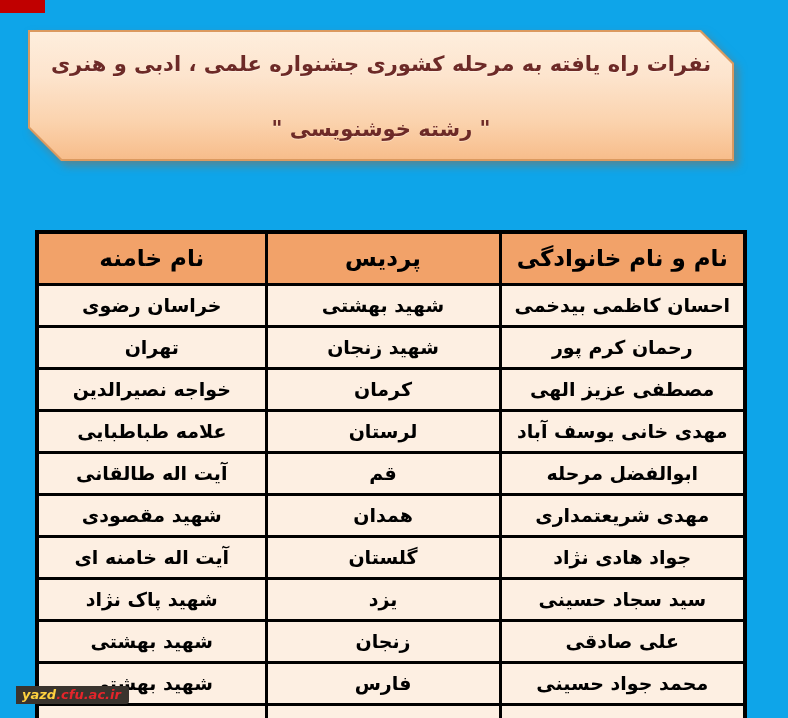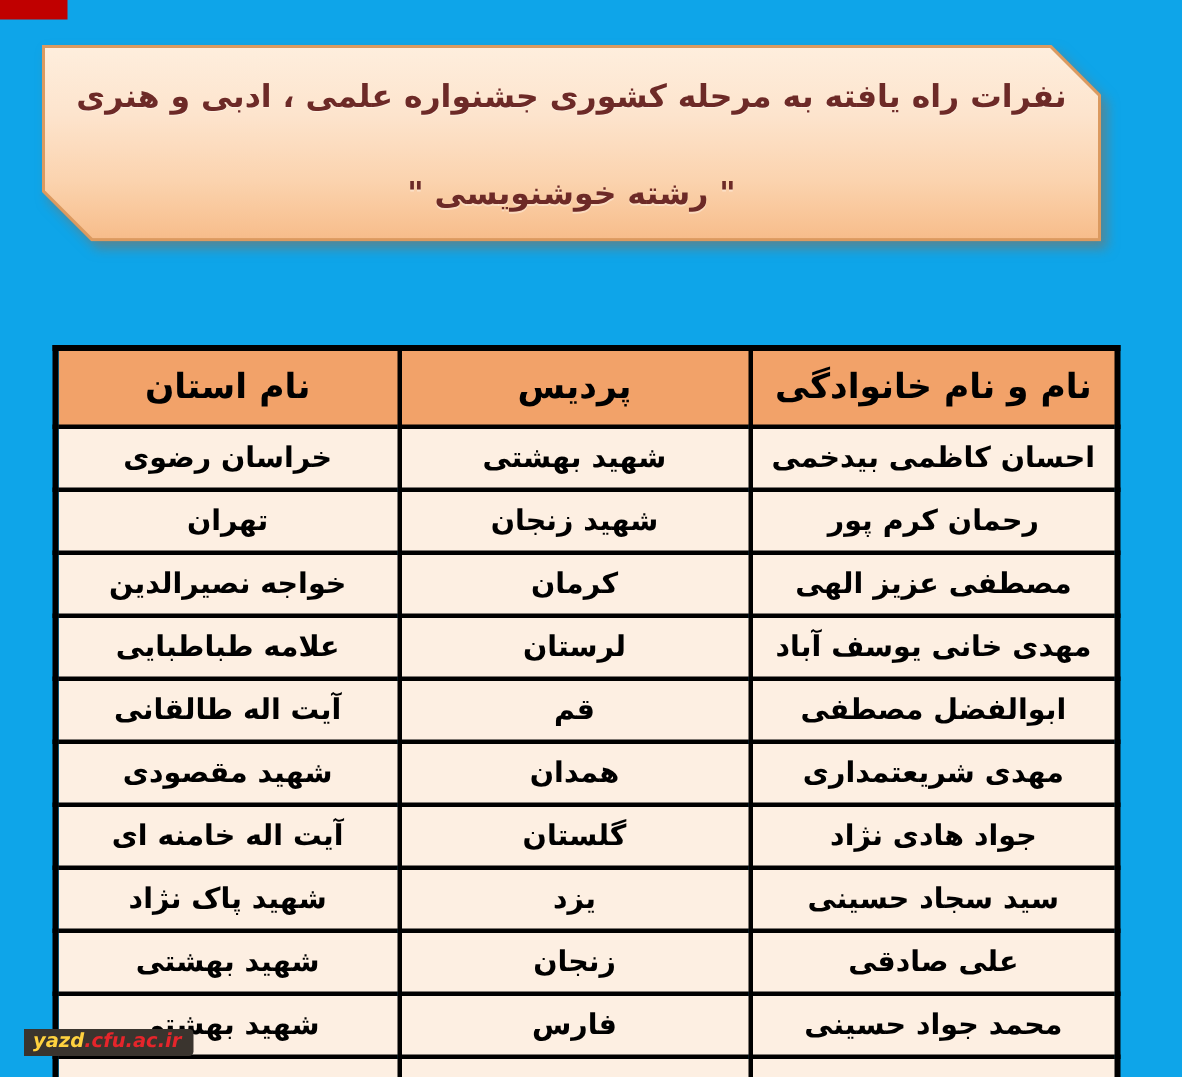--- a/index.html
+++ b/index.html
@@ -127,21 +127,21 @@
   <table class="results-table">
     <colgroup>
       <col class="col-name">
         <col class="col-campus">
         <col class="col-province">
     </colgroup>
     <thead>
       <tr>
         <th>نام و نام خانوادگی</th>
         <th>پردیس</th>
-        <th>نام استان</th>
+        <th>نام خامنه</th>
       </tr>
     </thead>
     <tbody>
         <tr>
           <td>احسان کاظمی بیدخمی</td>
           <td>شهید بهشتی</td>
           <td>خراسان رضوی</td>
         </tr>
         <tr>
           <td>رحمان کرم پور</td>
@@ -152,21 +152,21 @@
           <td>مصطفی عزیز الهی</td>
           <td>کرمان</td>
           <td>خواجه نصیرالدین</td>
         </tr>
         <tr>
           <td>مهدی خانی یوسف آباد</td>
           <td>لرستان</td>
           <td>علامه طباطبایی</td>
         </tr>
         <tr>
-          <td>ابوالفضل مصطفی</td>
+          <td>ابوالفضل مرحله</td>
           <td>قم</td>
           <td>آیت اله طالقانی</td>
         </tr>
         <tr>
           <td>مهدی شریعتمداری</td>
           <td>همدان</td>
           <td>شهید مقصودی</td>
         </tr>
         <tr>
           <td>جواد هادی نژاد</td>

